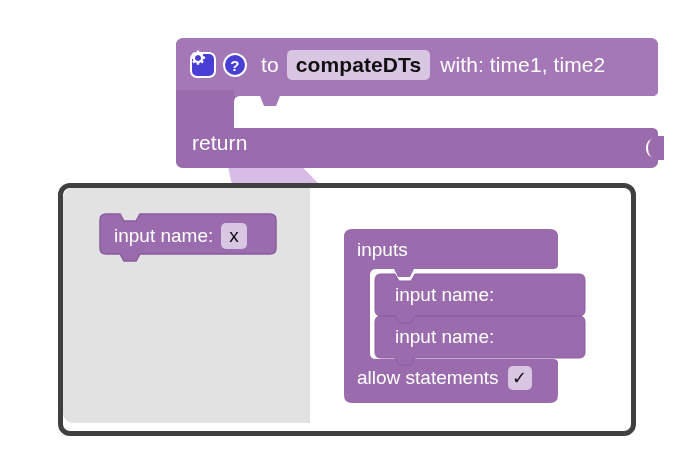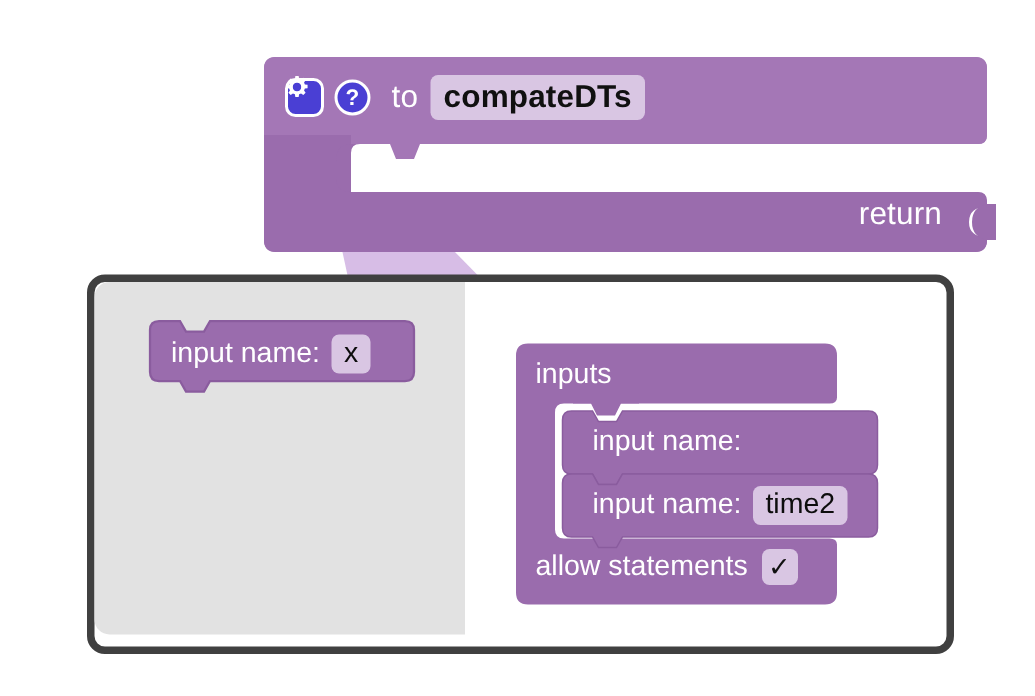--- a/index.html
+++ b/index.html
@@ -23,21 +23,21 @@
     position:absolute;
     display:flex;align-items:center;
     height:30px;
     color:#ffffff;
     font-size:21px;
     letter-spacing:0.1px;
     white-space:nowrap;
     pointer-events:none;
   }
   #proc-top-row{left:14px;top:12px;}
-  #proc-return-row{left:0;top:90px;width:452px;justify-content:flex-end;}
+  #proc-return-row{left:16px;top:90px;width:452px;}
 
   
   .gear-btn{
     width:26px;height:26px;border-radius:7px;
     background:#4a3fd4;
     border:2px solid #ffffff;
     box-sizing:border-box;
     display:flex;align-items:center;justify-content:center;
     margin-right:7px;
     pointer-events:auto;
@@ -176,20 +176,21 @@
     <div id="proc-top-row" class="proc-row">
       <div class="gear-btn">
         <svg width="16" height="16" viewBox="0 0 16 16">
           <path fill="#ffffff" d="M8 5.2A2.8 2.8 0 1 0 8 10.8 2.8 2.8 0 1 0 8 5.2z M6.9 0.6h2.2l0.3 1.8 1.3 0.55 1.5-1.05 1.55 1.55-1.05 1.5 0.55 1.3 1.8 0.3v2.2l-1.8 0.3-0.55 1.3 1.05 1.5-1.55 1.55-1.5-1.05-1.3 0.55-0.3 1.8H6.9l-0.3-1.8-1.3-0.55-1.5 1.05-1.55-1.55 1.05-1.5-0.55-1.3-1.8-0.3V6.9l1.8-0.3 0.55-1.3-1.05-1.5 1.55-1.55 1.5 1.05 1.3-0.55z"></path>
           <circle cx="8" cy="8" r="2.6" fill="#4a3fd4"></circle>
         </svg>
       </div>
       <div class="help-btn">?</div>
       <span class="kw">to</span>
       <span class="name-field">compateDTs</span>
+      <span class="kw">with: time1, time2</span>
     </div>
 
     <div id="proc-return-row" class="proc-row">
       <span>return</span>
     </div>
   </div>
 
   <div id="mutator-panel">
 
     <div id="mutator-flyout">
@@ -256,18 +257,17 @@
           M 6,0
           L 20,0 L 24,7 L 36,7 L 40,0
           L 204,0 Q 210,0 210,6
           L 210,36 Q 210,42 204,42
           L 40,42 L 36,49 L 24,49 L 20,42
           L 6,42 Q 0,42 0,36
           L 0,6 Q 0,0 6,0 Z" fill="#9a6cad" stroke="#8a5c9e" stroke-width="1"></path>
       </svg>
       <div class="lbl">
         <span>input name:</span>
-        <span class="val-field">time2</span>
       </div>
     </div>
 
   </div>
 </div>
 
 </body></html>

